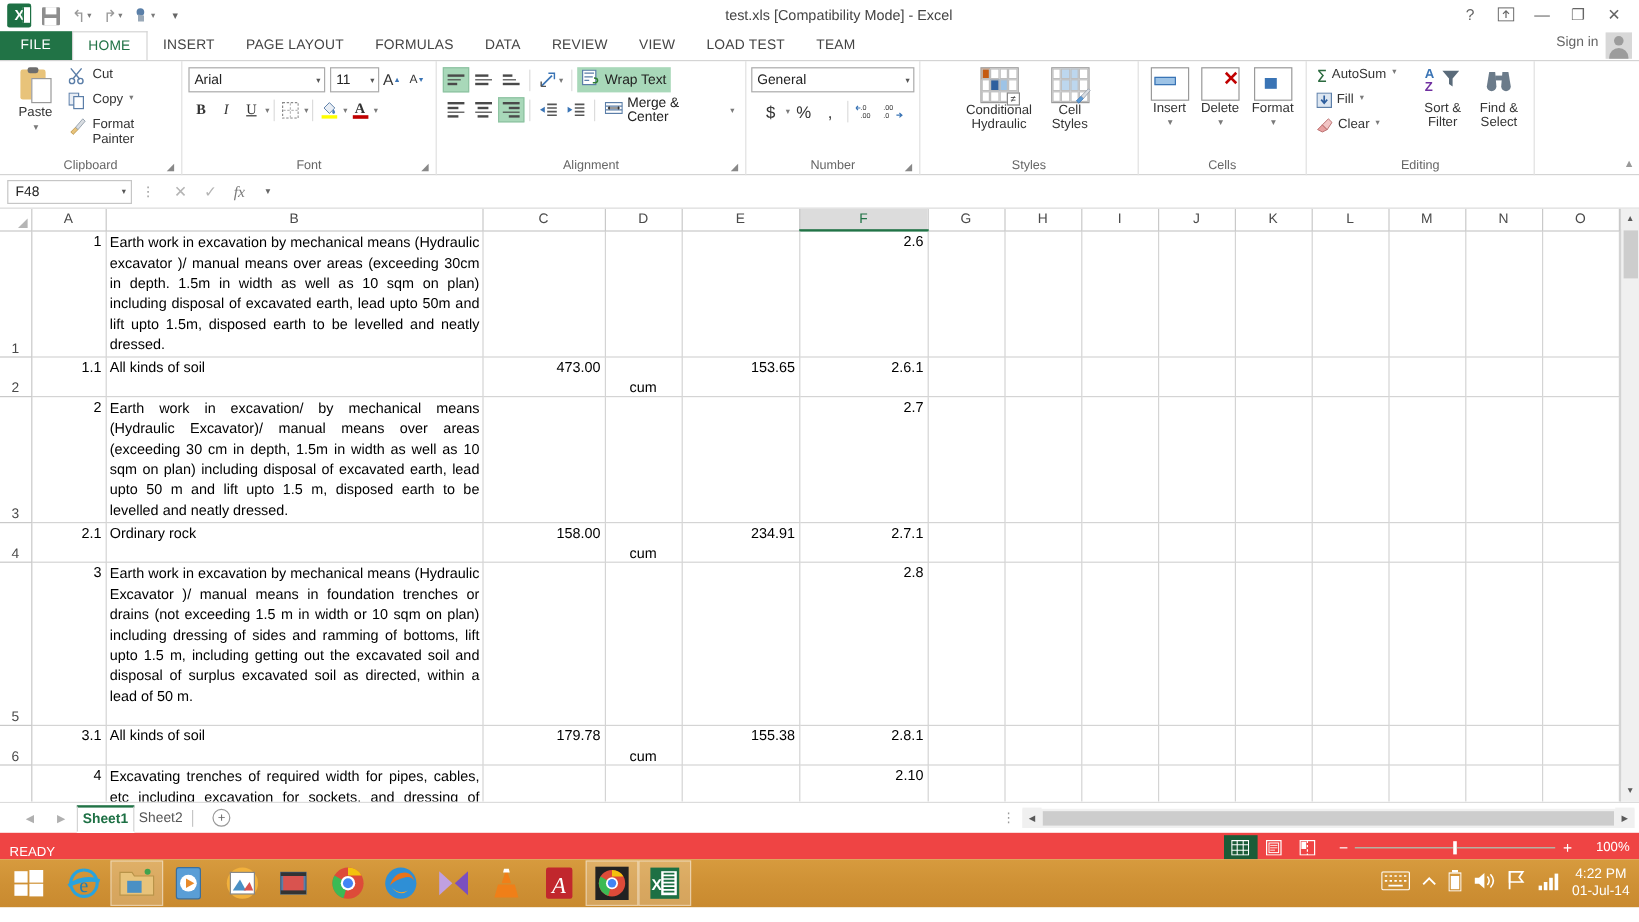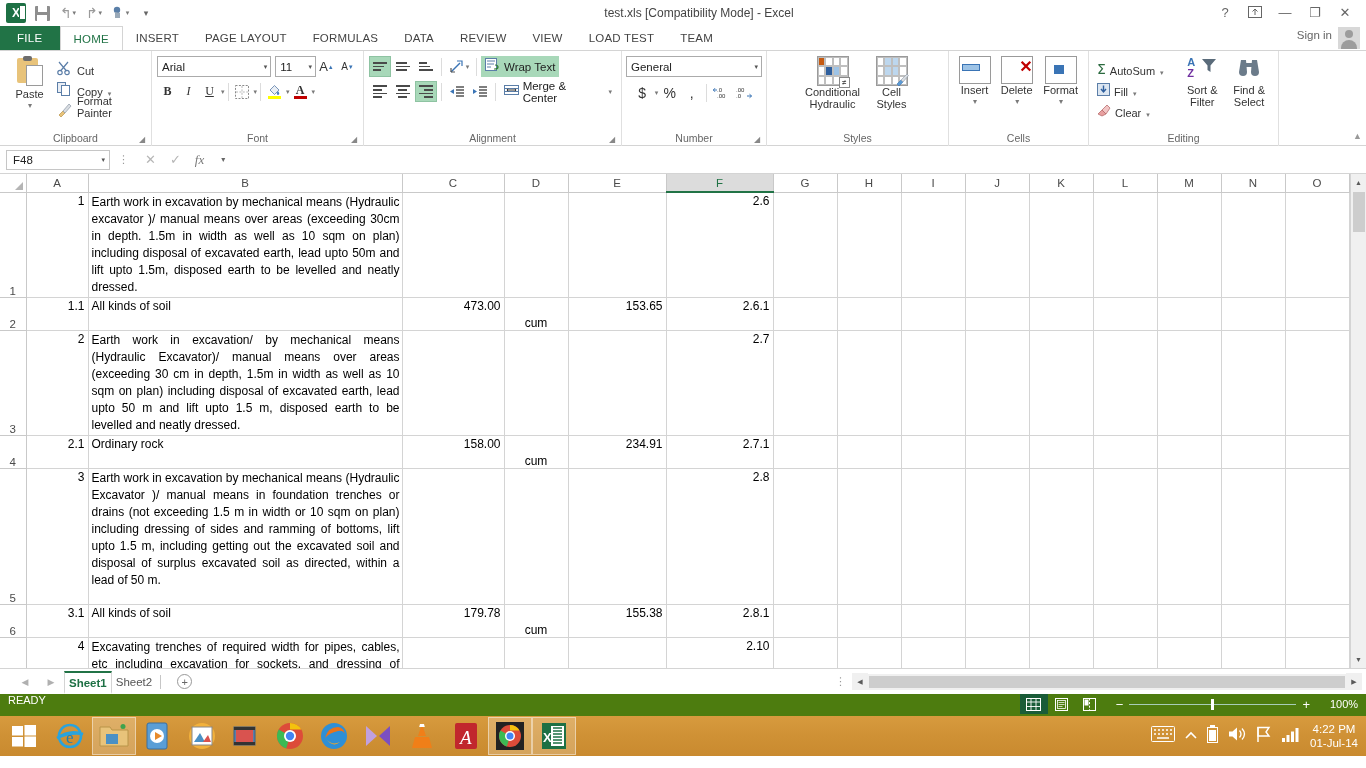--- a/index.html
+++ b/index.html
@@ -109,21 +109,21 @@
     font-size: 8px; color: #888;
   }
   .rgroup-body { display: flex; flex: 1; padding-bottom: 16px; }
 
   .bigbtn {
     display: flex; flex-direction: column; align-items: center;
     justify-content: flex-start; font-size: 11px; color: #333;
     padding: 2px 4px; text-align: center; line-height: 12px;
   }
   .smallrow {
-    display: flex; align-items: flex-end; gap: 4px; font-size: 11px;
+    display: flex; align-items: flex-start; gap: 4px; font-size: 11px;
     color: #333; height: 21px; padding: 0 3px;
   }
   .col-small { display: flex; flex-direction: column; justify-content: flex-start; }
 
   
   .ico { display: inline-block; position: relative; flex: none; }
   .paste-ico { width: 30px; height: 32px; }
   .paste-ico .clip {
     position: absolute; left: 2px; top: 2px; width: 21px; height: 25px;
     background: #e8c37a; border-radius: 2px;
@@ -284,22 +284,22 @@
   }
   .hsplit { margin-left: auto; color: #9a9a9a; font-size: 11px; padding-right: 6px; }
   .hscroll {
     display: flex; align-items: center; width: 510px; height: 16px;
     background: #f0f0f0; margin-right: 4px;
   }
   .hthumb { height: 12px; background: #cdcdcd; flex: 1; margin: 0 1px; }
 
   
   .status {
-    height: 22px; background: #4d7c0f; color: #fff; display: flex;
-    align-items: flex-start; font-size: 11px; padding-left: 8px;
+    height: 22px; background: #ef4444; color: #fff; display: flex;
+    align-items: flex-end; font-size: 11px; padding-left: 8px;
   }
   .status-right { margin-left: auto; display: flex; align-items: center; gap: 0; }
   .viewbtn {
     width: 28px; height: 20px; display: flex; align-items: center;
     justify-content: center;
   }
   .viewbtn.on { background: #1a5c38; }
   .zoomslider { display: flex; align-items: center; gap: 0; padding: 0 6px; }
   .zline { width: 82px; height: 1px; background: #a7cdb8; }
   .zhandle { width: 3px; height: 11px; background: #fff; }

